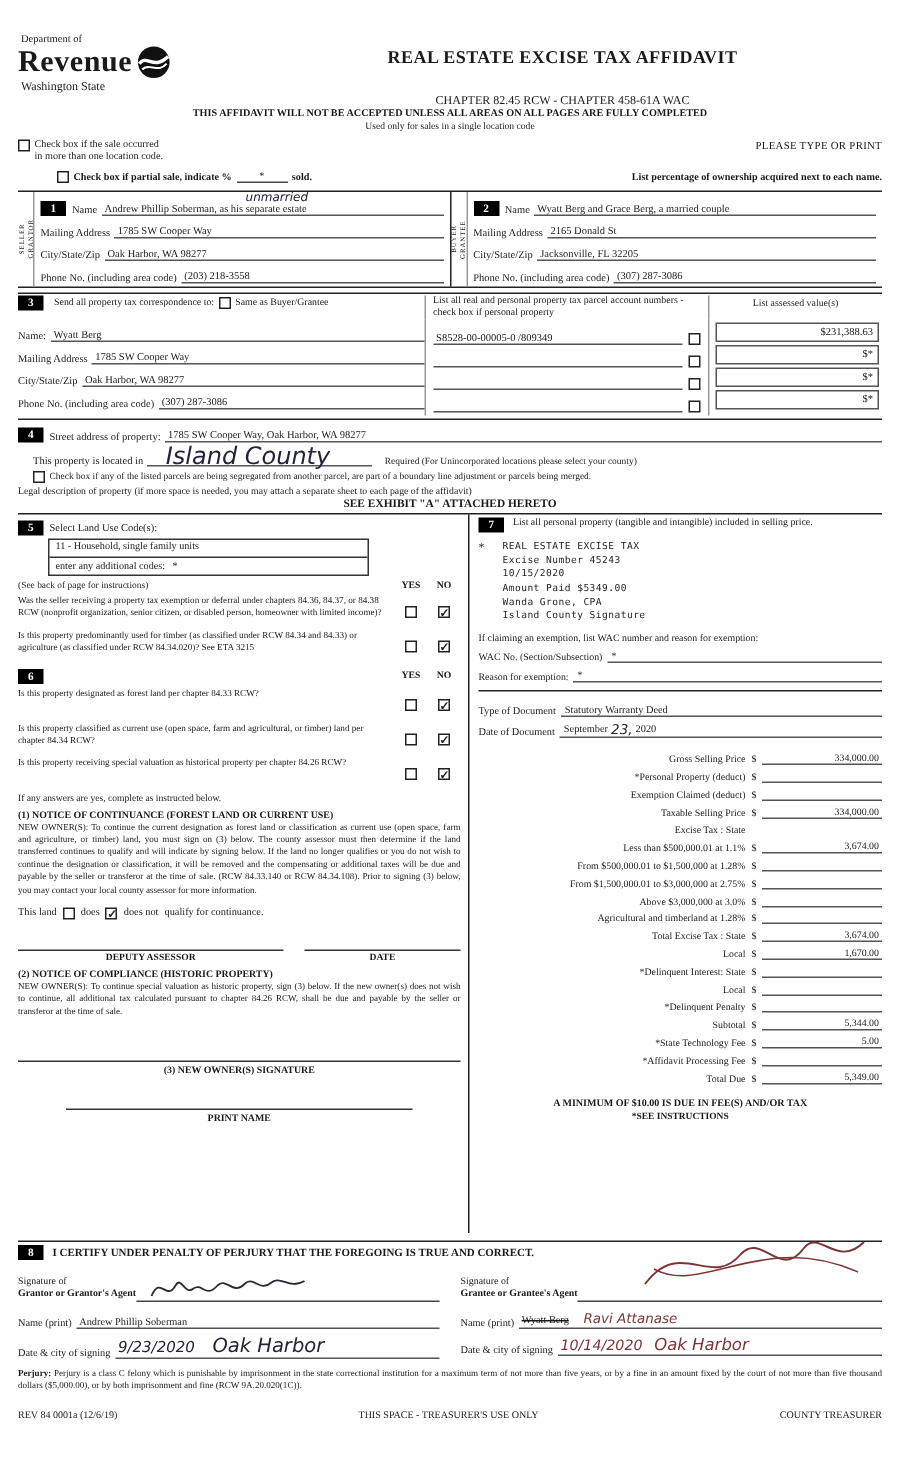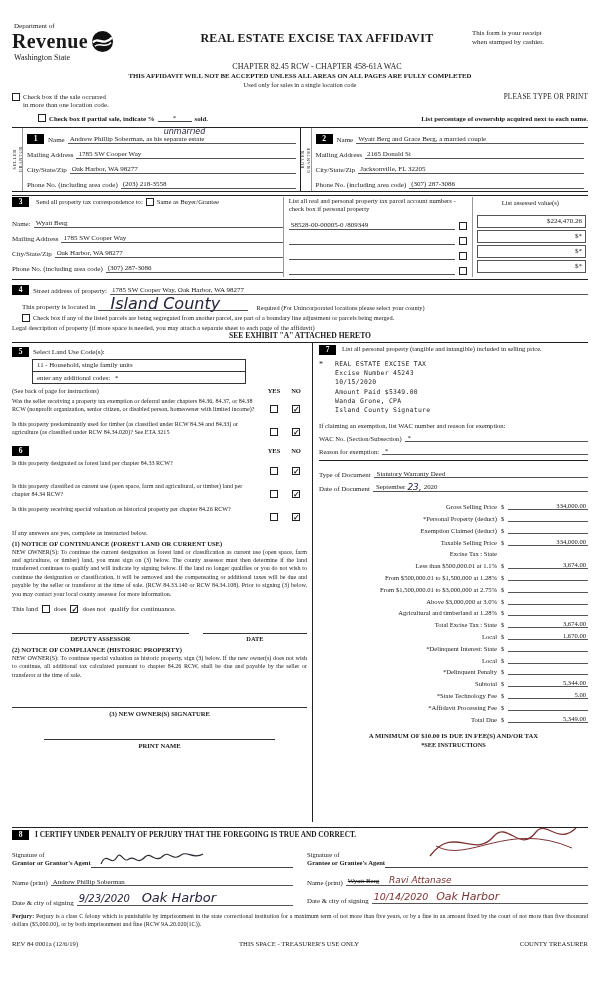--- a/index.html
+++ b/index.html
@@ -141,24 +141,20 @@
             <path d="M2 13 C7 6 12 18 22 8" stroke="#fff" stroke-width="2.4" fill="none"></path>
             <path d="M4 17 C9 12 15 20 21 13" stroke="#fff" stroke-width="1.4" fill="none"></path>
           </svg>
       </div>
       <div class="dept-state">Washington State</div>
     </div>
     <div class="hdr-c">
       <div class="title">REAL ESTATE EXCISE TAX AFFIDAVIT</div>
       <div class="chapter">CHAPTER 82.45 RCW - CHAPTER 458-61A WAC</div>
     </div>
-    <div class="hdr-r">
-      <div>This form is your receipt</div>
-      <div>when stamped by cashier.</div>
-    </div>
   </div>
   <div class="warning">THIS AFFIDAVIT WILL NOT BE ACCEPTED UNLESS ALL AREAS ON ALL PAGES ARE FULLY COMPLETED</div>
   <div class="single-loc">Used only for sales in a single location code</div>
 
   <div class="cbrow1">
     <span class="cb"></span>
     <div>
       <div>Check box if the sale occurred</div>
       <div>in more than one location code.</div>
     </div>
@@ -269,21 +265,21 @@
         <div class="prow">
             <span class="pnum"></span>
             <span class="cb"></span>
           </div>
         <div class="prow">
             <span class="pnum"></span>
             <span class="cb"></span>
           </div>
       </div>
       <div class="s3r">
-        <div class="vcell">$224,470.26</div>
+        <div class="vcell">$231,388.63</div>
         <div class="vcell">$*</div>
         <div class="vcell">$*</div>
         <div class="vcell">$*</div>
       </div>
     </div>
   </div>
 
   <div class="sec4">
     <div class="s4row">
       <span class="numbox">4</span>

